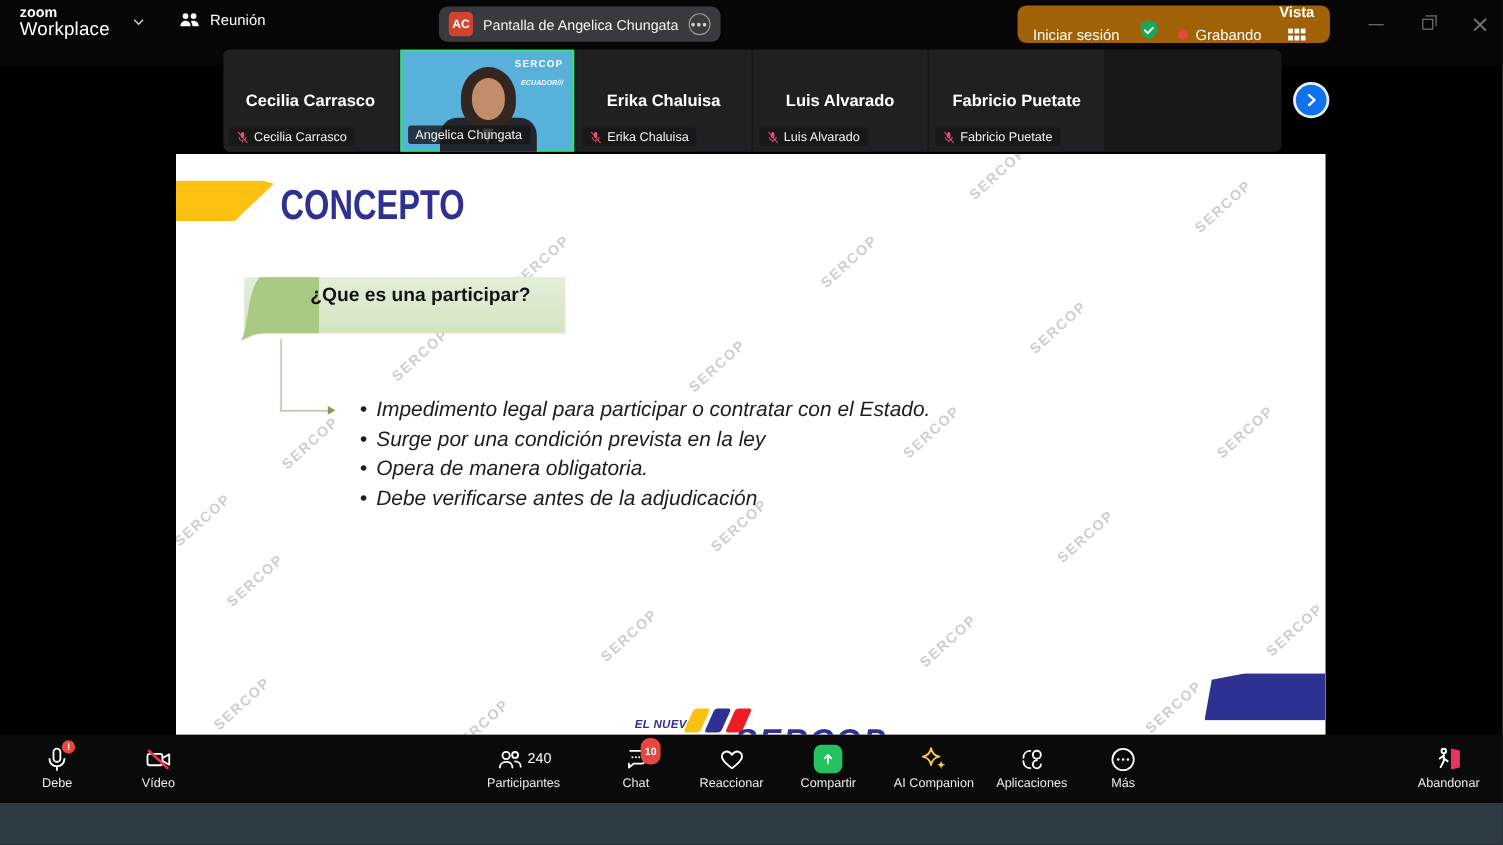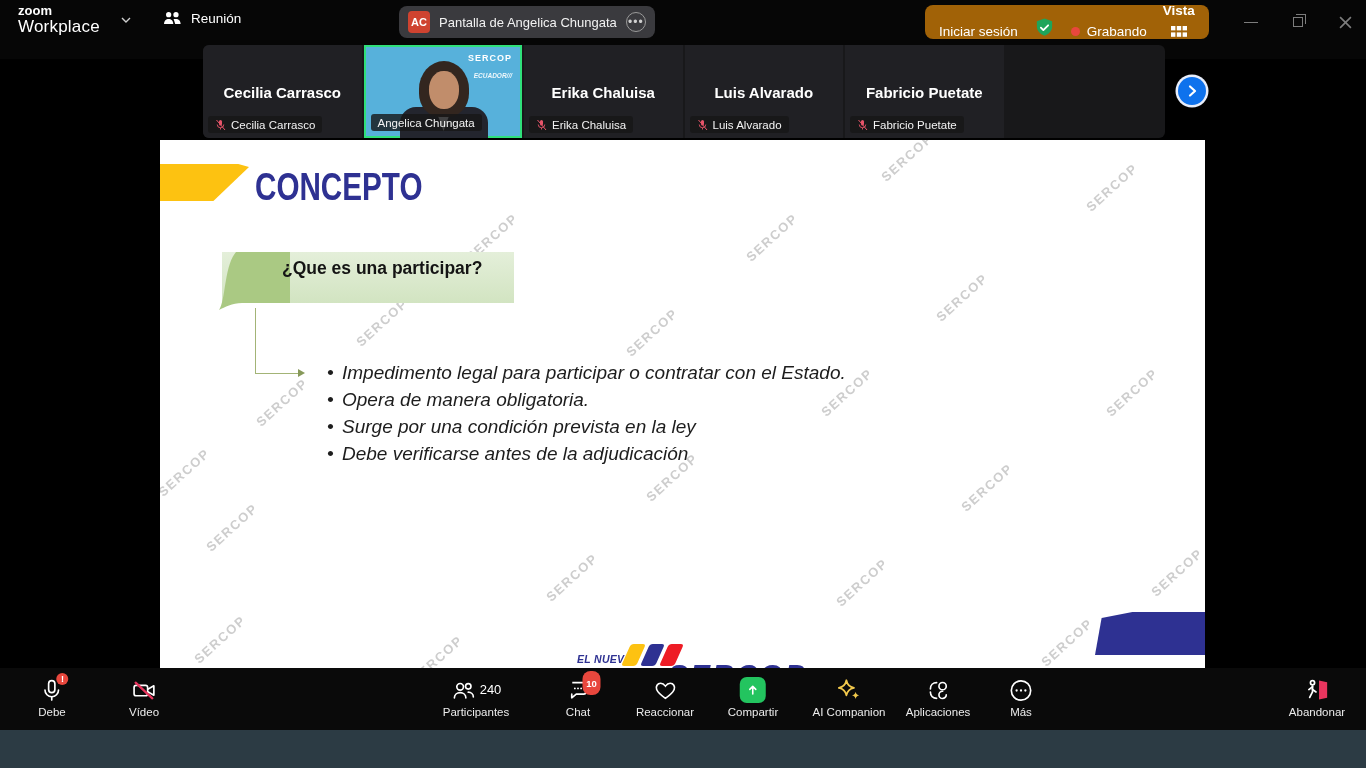--- a/index.html
+++ b/index.html
@@ -224,22 +224,22 @@
   <div id="qbanner"></div>
   <svg id="qfold" viewBox="0 0 72 60">
     <path d="M18 2 H72 V53 H24 C14 53 7 57 1 60 C8 50 6 16 18 2 Z" fill="#aac983"></path>
   </svg>
   <div id="qtext">¿Que es una participar?</div>
   <div id="connector"></div>
   <div id="conn-arrow"></div>
 
   <ul id="bullets">
     <li class="justify">Impedimento legal para participar o contratar con el Estado.</li>
+    <li>Surge por una condición prevista en la ley</li>
     <li>Opera de manera obligatoria.</li>
-    <li>Surge por una condición prevista en la ley</li>
     <li>Debe verificarse antes de la adjudicación</li>
   </ul>
 
   <div id="footer-prefix">EL NUEVO</div>
   <div class="stripe" style="left:466px;background:#fdc211"></div>
   <div class="stripe" style="left:485px;background:#2e3192"></div>
   <div class="stripe" style="left:504px;background:#ee1c25"></div>
   <div id="footer-name">SERCOP</div>
   <div id="blue-corner"></div>
 </div>

